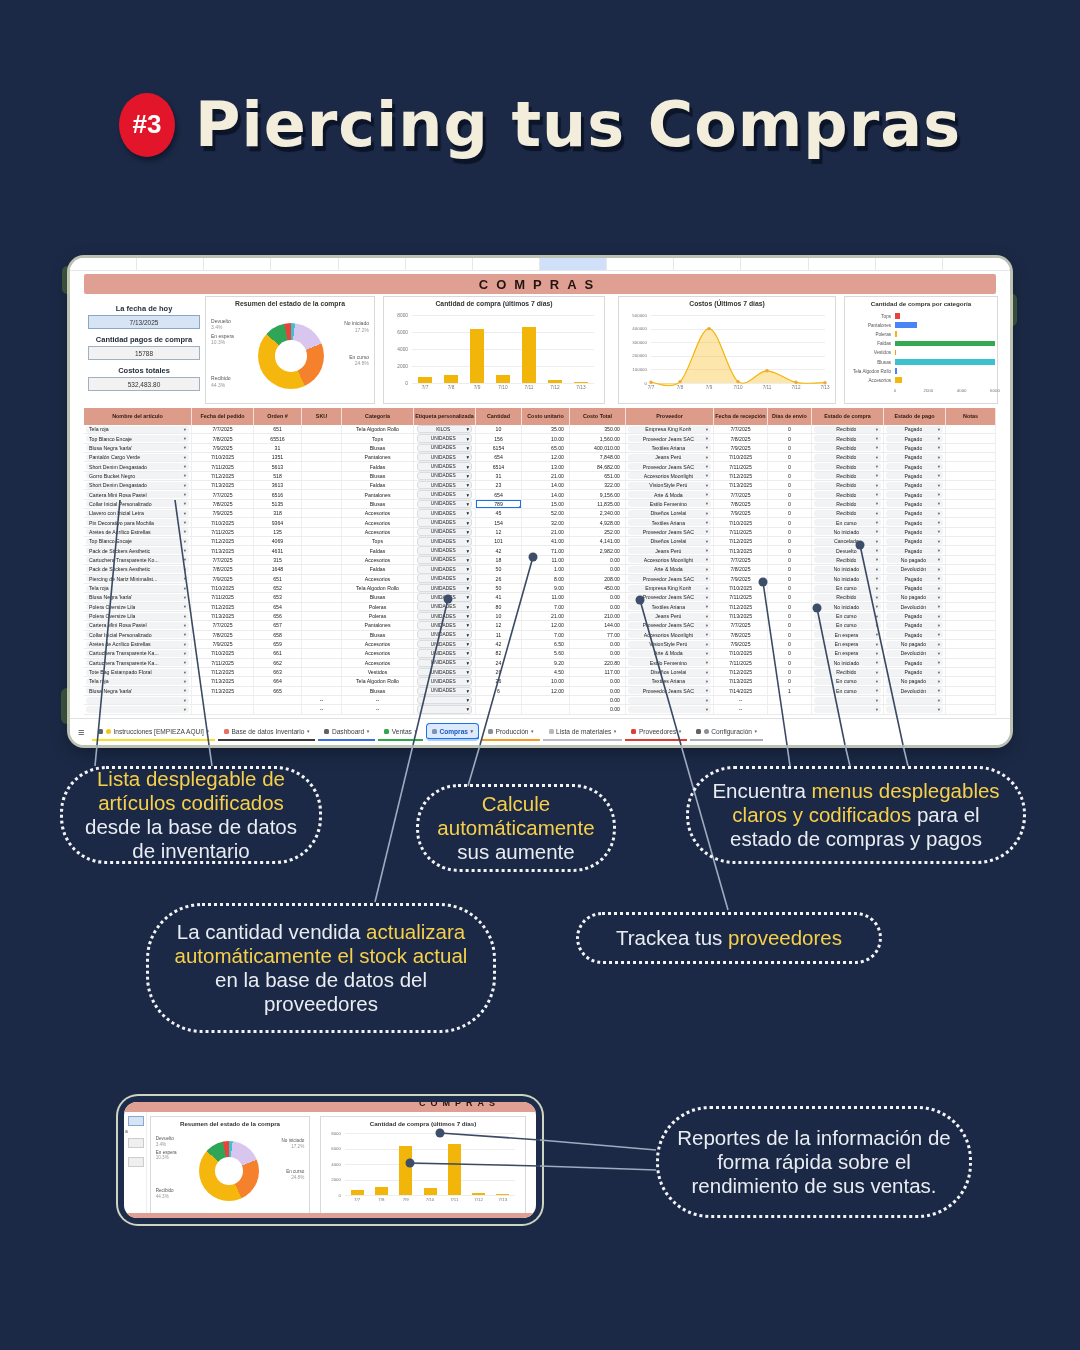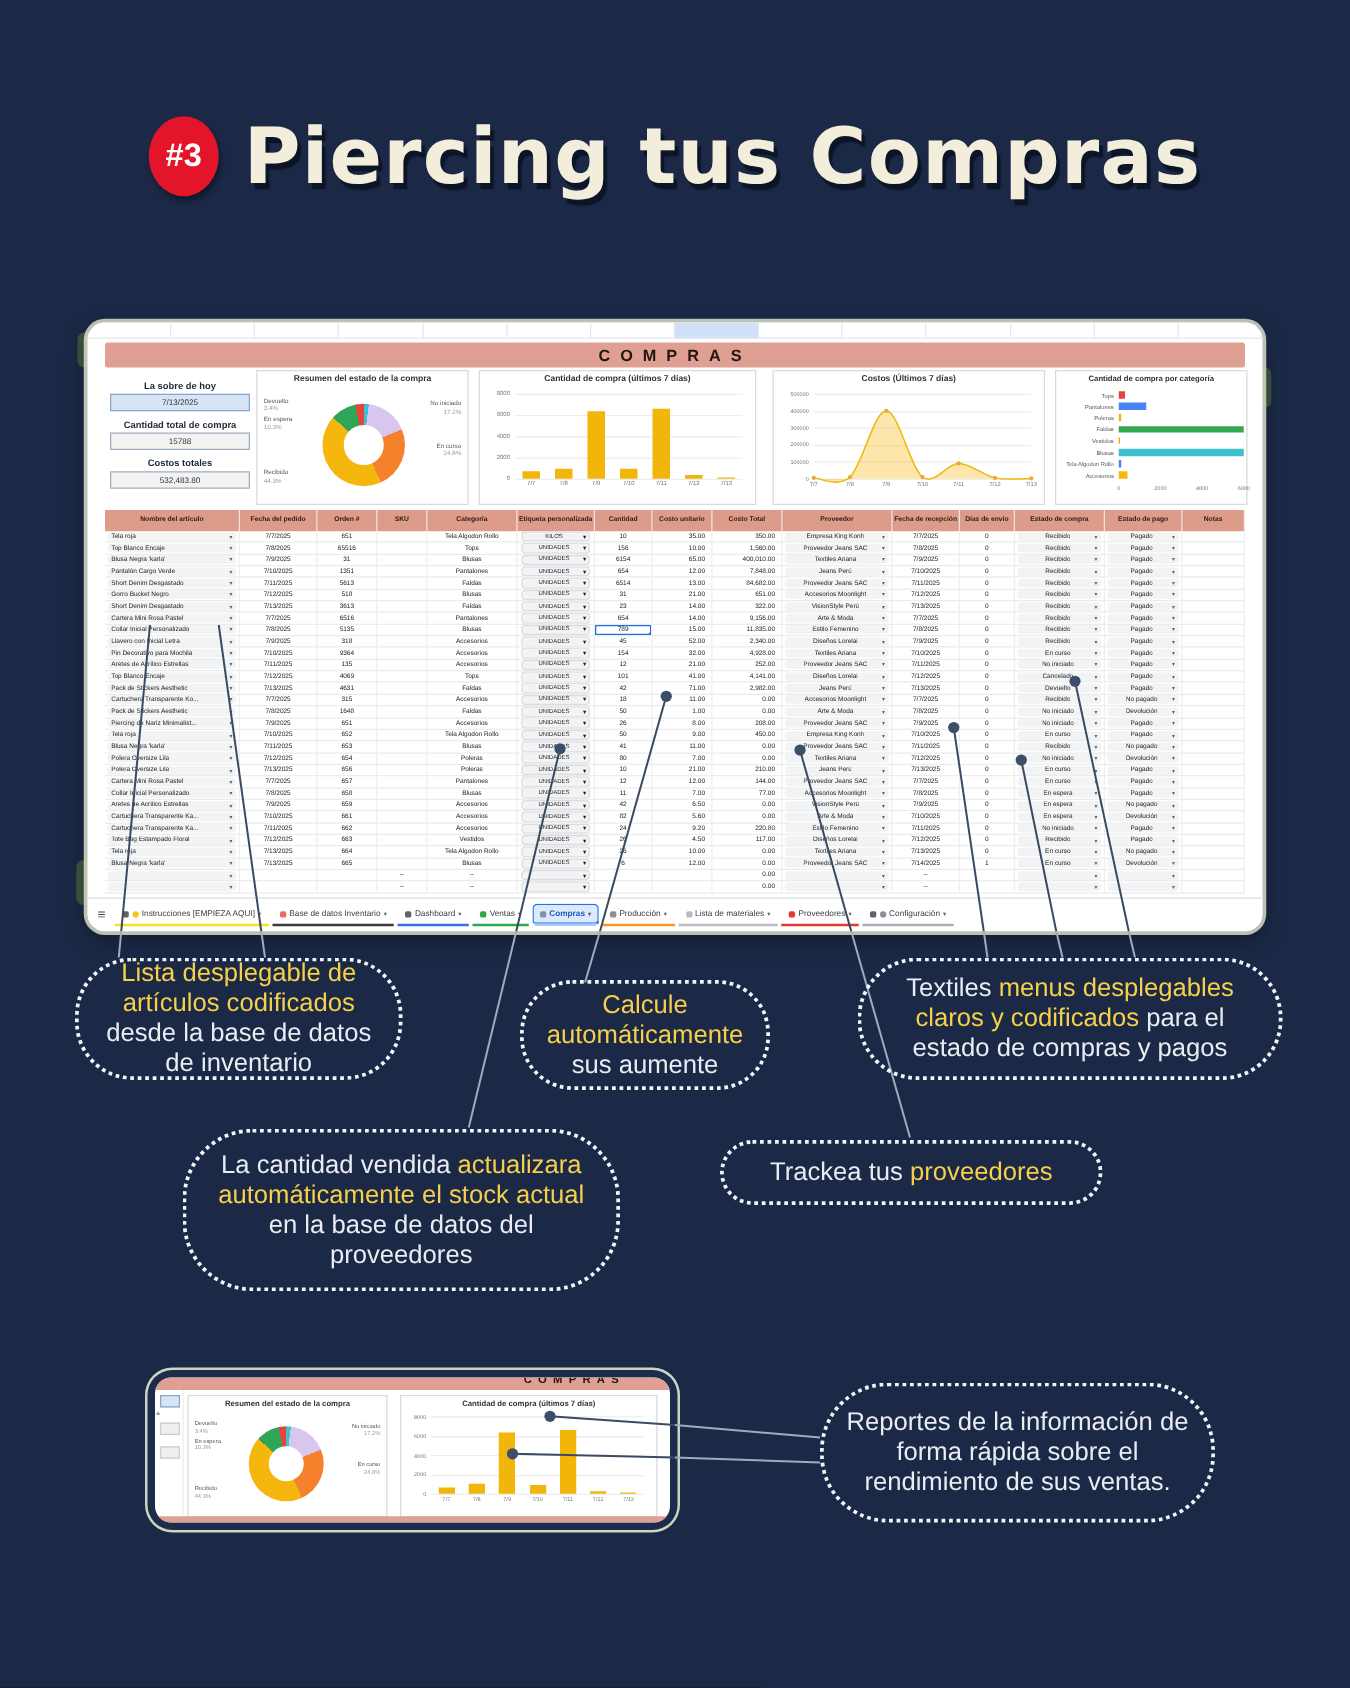--- a/index.html
+++ b/index.html
@@ -112,23 +112,23 @@
         <div class="ghostcell"></div>
         <div class="ghostcell"></div>
         <div class="ghostcell"></div>
         <div class="ghostcell"></div>
         <div class="ghostcell"></div>
         <div class="ghostcell"></div>
       </div>
     <div class="bigbar">COMPRAS</div>
 
     <div class="stats" id="stats">
-        <div class="stat-label">La sobre de hoy</div>
+        <div class="stat-label">La fecha de hoy</div>
         <div class="stat-value blue">7/13/2025</div>
-        <div class="stat-label">Cantidad total de compra</div>
+        <div class="stat-label">Cantidad pagos de compra</div>
         <div class="stat-value">15788</div>
         <div class="stat-label">Costos totales</div>
         <div class="stat-value">532,483.80</div>
       </div>
 
     <div class="panel" id="donut-panel" style="left:135px;top:38px;width:168px;height:106px;">
         <div class="ptitle" style="font-size: 6.8px;">Resumen del estado de la compra</div>
         <div class="donut" style="left: 52px; top: 26px; width: 66px; height: 66px; background: conic-gradient(rgb(62, 193, 207) 0deg, rgb(62, 193, 207) 7.1deg, rgb(217, 198, 238) 7.1deg, rgb(217, 198, 238) 67.8deg, rgb(245, 129, 44) 67.8deg, rgb(245, 129, 44) 155.3deg, rgb(245, 183, 13) 155.3deg, rgb(245, 183, 13) 311.6deg, rgb(47, 165, 88) 311.6deg, rgb(47, 165, 88) 348deg, rgb(232, 67, 58) 348deg, rgb(232, 67, 58) 360deg);"></div>
         <div class="dlabel" style="font-size: 5px; top: 20%; left: 3%;">
           <div>Devuelto</div>
@@ -1648,21 +1648,21 @@
     </g>
   </svg>
 
   <div class="callout" style="left:60px;top:766px;width:262px;height:98px;border-radius:46px;">
       <span><span class="hl">Lista desplegable de artículos codificados</span><span> desde la base de datos de inventario</span></span>
     </div>
   <div class="callout" style="left:416px;top:784px;width:200px;height:88px;border-radius:42px;">
       <span><span class="hl">Calcule automáticamente</span><span> sus aumente</span></span>
     </div>
   <div class="callout" style="left:686px;top:766px;width:340px;height:98px;border-radius:48px;">
-      <span><span>Textiles </span><span class="hl">menus desplegables claros y codificados</span><span> para el estado de compras y pagos</span></span>
+      <span><span>Encuentra </span><span class="hl">menus desplegables claros y codificados</span><span> para el estado de compras y pagos</span></span>
     </div>
   <div class="callout" style="left:146px;top:903px;width:350px;height:130px;border-radius:56px;">
       <span><span>La cantidad vendida </span><span class="hl">actualizara automáticamente el stock actual</span><span> en la base de datos del proveedores</span></span>
     </div>
   <div class="callout" style="left:576px;top:912px;width:306px;height:52px;border-radius:26px;">
       <span><span>Trackea tus </span><span class="hl">proveedores</span></span>
     </div>
   <div class="callout" style="left:656px;top:1106px;width:316px;height:112px;border-radius:54px;">
       <span><span>Reportes de la información de forma rápida sobre el rendimiento de sus ventas.</span></span>
     </div>

